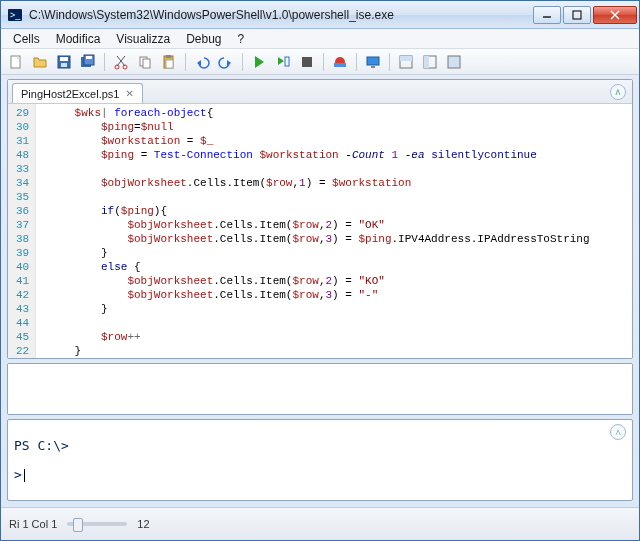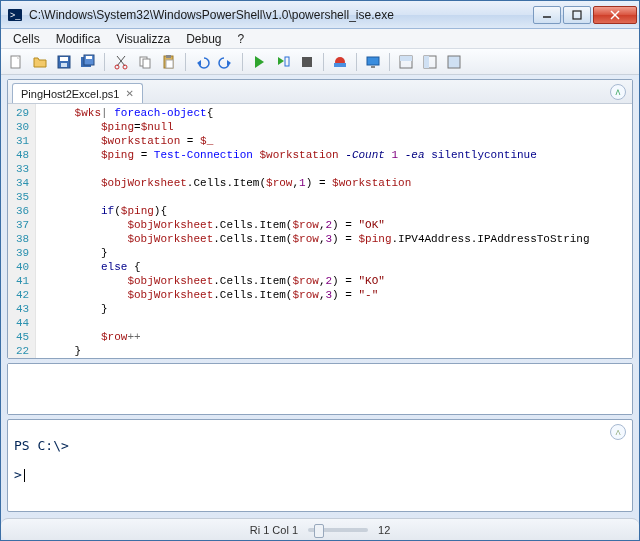--- a/index.html
+++ b/index.html
@@ -47,21 +47,21 @@
   .s-op { color:#696969; }
   .s-num { color:#800080; }
 
   .output-inner { flex:1; background:#fff; }
 
   .console-inner { flex:1; padding:4px 6px; font-family: Consolas, monospace; font-size:13px; position:relative; }
   .console-inner .up { position:absolute; right:6px; top:4px; width:16px; height:16px; border:1px solid #a7b9d1; border-radius:8px; display:flex; align-items:center; justify-content:center; font-size:10px; color:#678b44; background:#f4f9ff; cursor:default; }
   .prompt-line { color:#012456;margin-top:14px; }
   .caret { display:inline-block; width:1px; height:13px; background:#000; vertical-align:middle; margin-left:2px; }
 
-  .statusbar { height:22px; background:linear-gradient(to bottom,#f3f6fa,#e4e9f0); border-top:1px solid #c3ccd8; display:flex; align-items:center; justify-content:center; padding:5px 8px; gap:10px; font-size:11px; color:#333;border-radius:7px; }
+  .statusbar { height:22px; background:linear-gradient(to bottom,#f3f6fa,#e4e9f0); border-top:1px solid #c3ccd8; display:flex; align-items:center; justify-content:flex-start; padding:16px 8px; gap:10px; font-size:11px; color:#333; }
   .slider { width:60px; height:4px; background:#c8d0da; position:relative; border-radius:2px; }
   .slider::after { content:""; position:absolute; left:6px; top:-4px; width:8px; height:12px; background:#eef2f7; border:1px solid #98a8bc; border-radius:2px; }
 </style>
 </head>
 <body>
 
 <div class="window">
 
   <div class="titlebar">
     <span class="icon">

